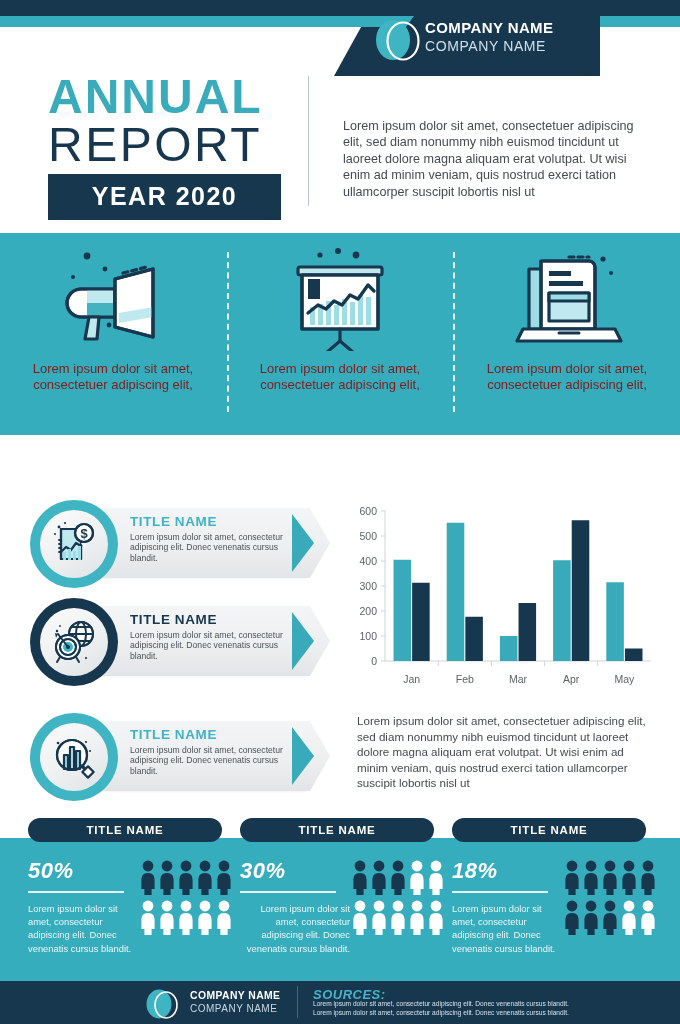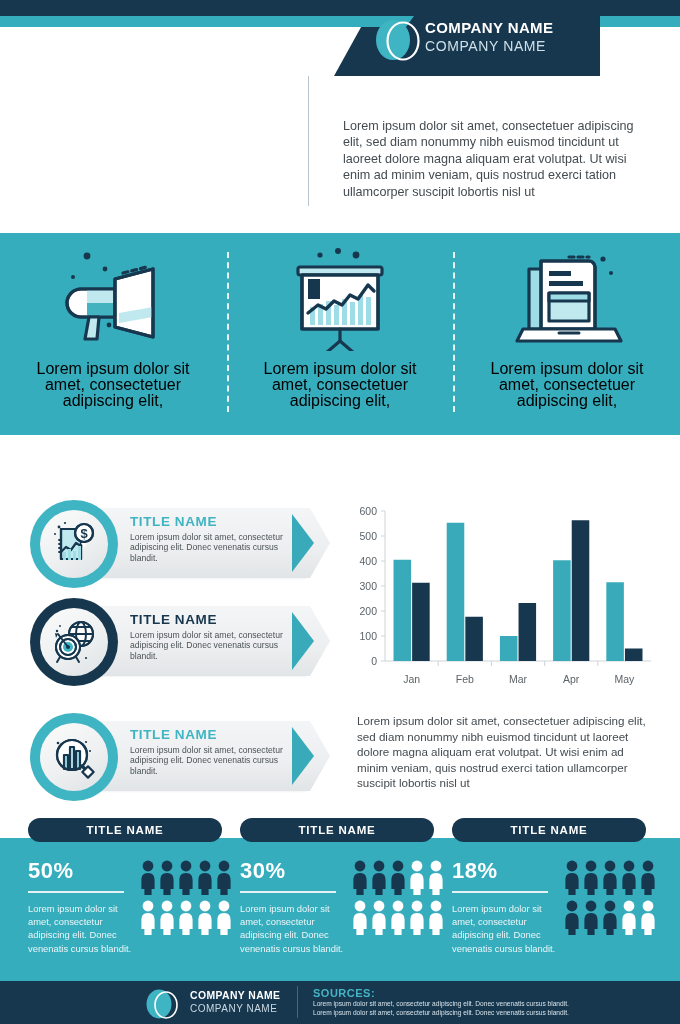--- a/index.html
+++ b/index.html
@@ -47,21 +47,21 @@
 
   
   .icon-band { position:absolute; left:0; top:233px; width:680px; height:200px; background:#36adbd; }
   .icon-cell { position:absolute; top:0; width:226px; height:200px; }
   .icon-cell.c1 { left:0; }
   .icon-cell.c2 { left:227px; }
   .icon-cell.c3 { left:454px; }
   .icon-art { position:absolute; left:50%; top:14px; transform:translateX(-50%); width:120px; height:104px; }
   .icon-cap {
     position:absolute; left:0; right:0; top:128px;
-    color:#000000; font-size:16px; line-height:16px; text-align:center; padding:0 22px;
+    color:#7f1d1d; font-size:13px; line-height:16px; text-align:center; padding:0 22px;
   }
   .dash-div {
     position:absolute; top:252px; width:0; height:160px;
     border-left:2px dashed #e8f4f6;
   }
   .dash-div.d1 { left:227px; }
   .dash-div.d2 { left:453px; }
 
   
   .sec-bar {
@@ -121,38 +121,38 @@
     position:absolute; top:818px; height:24px; border-radius:12px; background:#17374f;
     color:#ffffff; font-size:11.5px; font-weight:bold; letter-spacing:.8px;
     display:flex; align-items:center; justify-content:center;
   }
   .pill.p1 { left:28px; width:194px; }
   .pill.p2 { left:240px; width:194px; }
   .pill.p3 { left:452px; width:194px; }
 
   .stat { position:absolute; top:858px; width:212px; height:110px; }
   .stat.s1 { left:28px; }
-  .stat.s2 { left:240px; }
+  .stat.s2 { left:240px;text-align:right; }
   .stat.s3 { left:452px; }
-  .stat-pct { position:absolute; left:0; top:0; color:#ffffff; font-size:22px; font-weight:bold; letter-spacing:.5px; }
+  .stat-pct { position:absolute; left:0; top:0; color:#ffffff; font-size:22px; font-weight:bold; letter-spacing:.5px;font-style:italic; }
   .stat-rule { position:absolute; left:0; top:33px; width:96px; height:2px; background:#e4f2f4; }
   .stat-txt { position:absolute; left:0; top:44px; width:110px; color:#eaf6f8; font-size:9.4px; line-height:13.2px; }
   .people { position:absolute; right:0; top:2px; width:100px; }
   .people-row { display:flex; gap:3px; margin-bottom:5px; }
   .person { width:16px; height:35px; }
 
   
   .foot-teal { position:absolute; left:0; top:972px; width:680px; height:9px; background:#36adbd; }
   .foot { position:absolute; left:0; top:981px; width:680px; height:43px; background:#17374f; }
   .foot-logo { position:absolute; left:141px; top:988px; width:42px; height:32px; }
   .foot-brand { position:absolute; left:190px; top:989px; }
   .fb-1 { color:#ffffff; font-size:10.4px; font-weight:bold; letter-spacing:.4px; line-height:13px; }
   .fb-2 { color:#cad9e1; font-size:10px; font-weight:300; letter-spacing:.5px; line-height:13px; }
   .foot-div { position:absolute; left:297px; top:986px; width:1px; height:32px; background:#4a6478; }
-  .foot-src-hd { position:absolute; left:313px; top:987px; color:#45b4c4; font-size:11px; font-weight:bold; letter-spacing:.5px; }
+  .foot-src-hd { position:absolute; left:313px; top:987px; color:#45b4c4; font-size:13px; font-weight:bold; letter-spacing:.5px;font-style:italic; }
   .foot-src-1 { position:absolute; left:313px; top:999px; color:#d6e2e9; font-size:6.6px; line-height:9px; }
   .foot-src-2 { position:absolute; left:313px; top:1008px; color:#d6e2e9; font-size:6.6px; line-height:9px; }
 </style>
 </head>
 <body>
 
 <div class="page">
 
   <div class="band-navy"></div>
   <div class="band-teal"></div>
@@ -164,20 +164,25 @@
     <svg viewBox="0 0 56 46" width="56" height="46">
       <ellipse cx="24" cy="23" rx="17" ry="20" fill="#3fb4c2"></ellipse>
       <ellipse cx="34" cy="24" rx="15.5" ry="18.5" fill="none" stroke="#ffffff" stroke-width="2.2"></ellipse>
     </svg>
   </div>
   <div class="hdr-brand">
     <div class="brand-1">COMPANY NAME</div>
     <div class="brand-2">COMPANY NAME</div>
   </div>
 
+  <div class="title-wrap">
+    <div class="t-annual">ANNUAL</div>
+    <div class="t-report">REPORT</div>
+    <div class="t-year">YEAR 2020</div>
+  </div>
   <div class="v-div"></div>
   <div class="hdr-para">Lorem ipsum dolor sit amet, consectetuer adipiscing elit, sed diam nonummy nibh euismod tincidunt ut laoreet dolore magna aliquam erat volutpat. Ut wisi enim ad minim veniam, quis nostrud exerci tation ullamcorper suscipit lobortis nisl ut</div>
 
   <div class="icon-band">
 
     <div class="icon-cell c1">
       <div class="icon-art">
         <svg viewBox="0 0 120 104" width="120" height="104">
           <g stroke="#17374f" stroke-width="3.2" fill="none" stroke-linejoin="round" stroke-linecap="round">
             <circle cx="34" cy="9" r="3.4" fill="#17374f" stroke="none"></circle>

